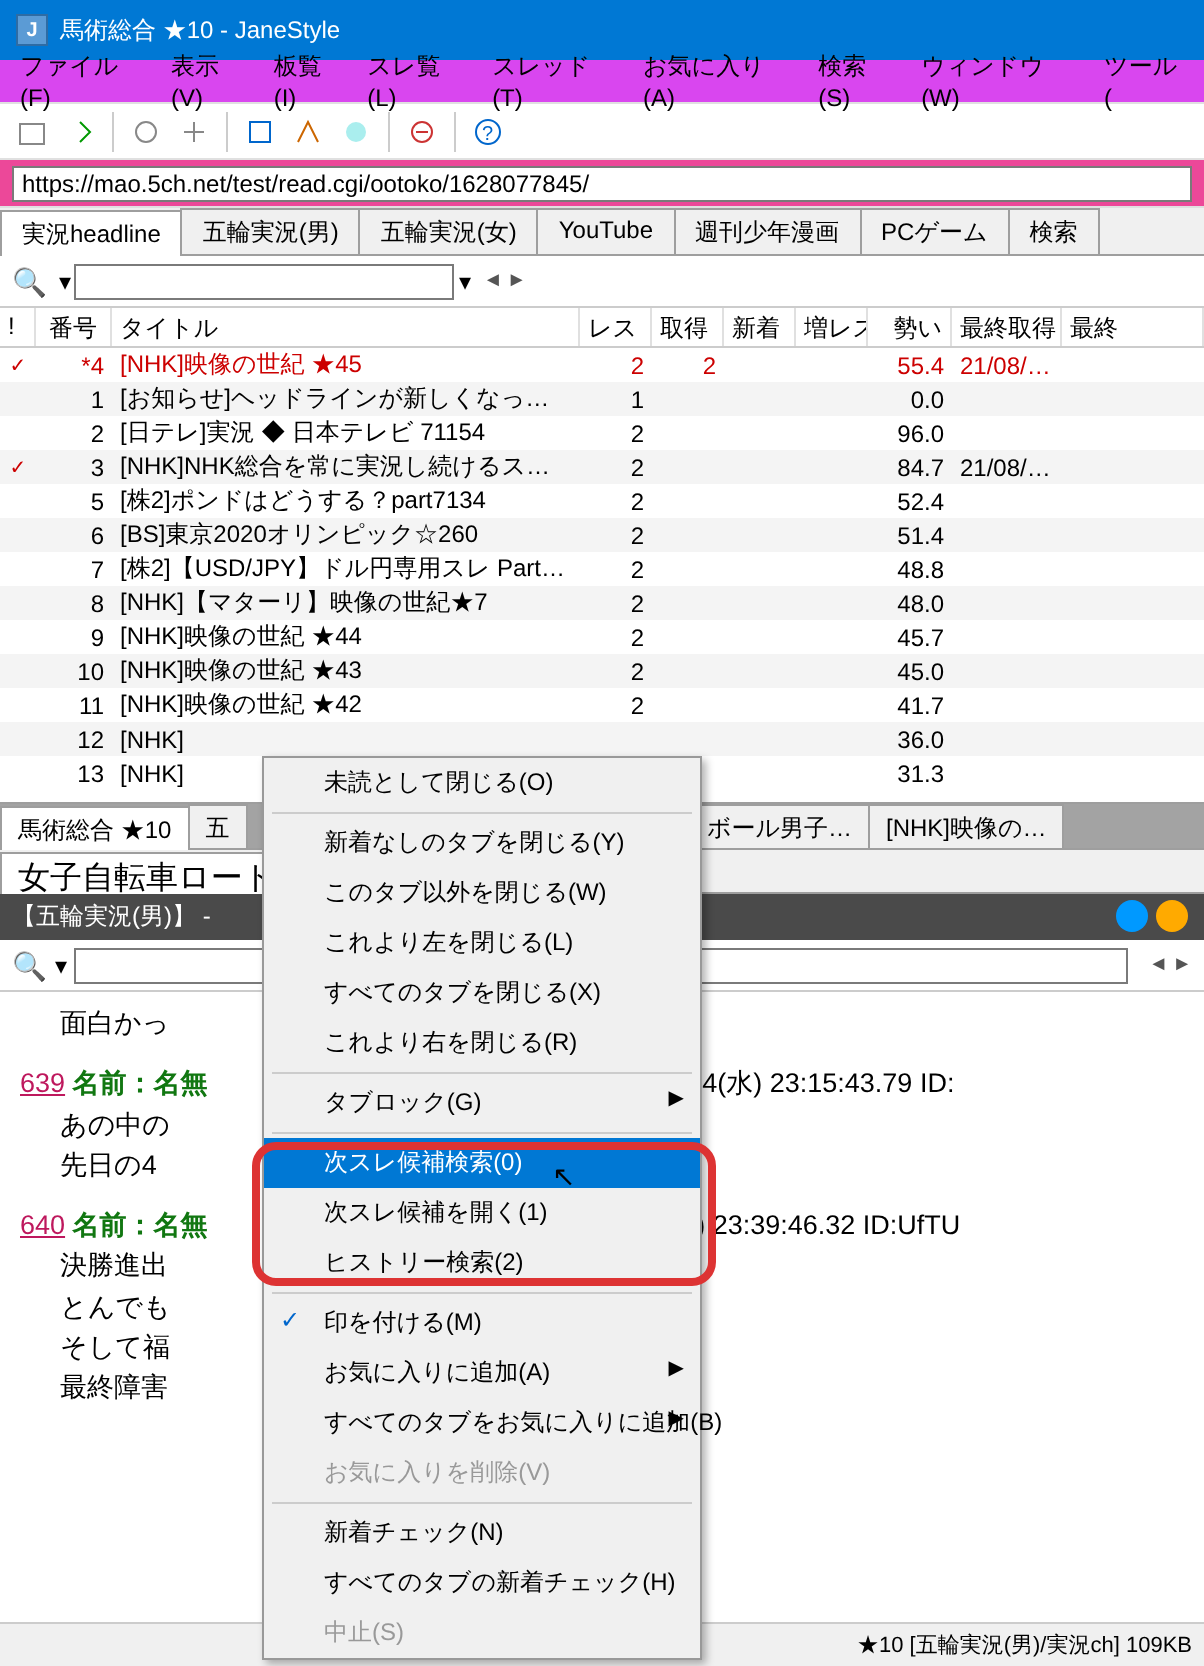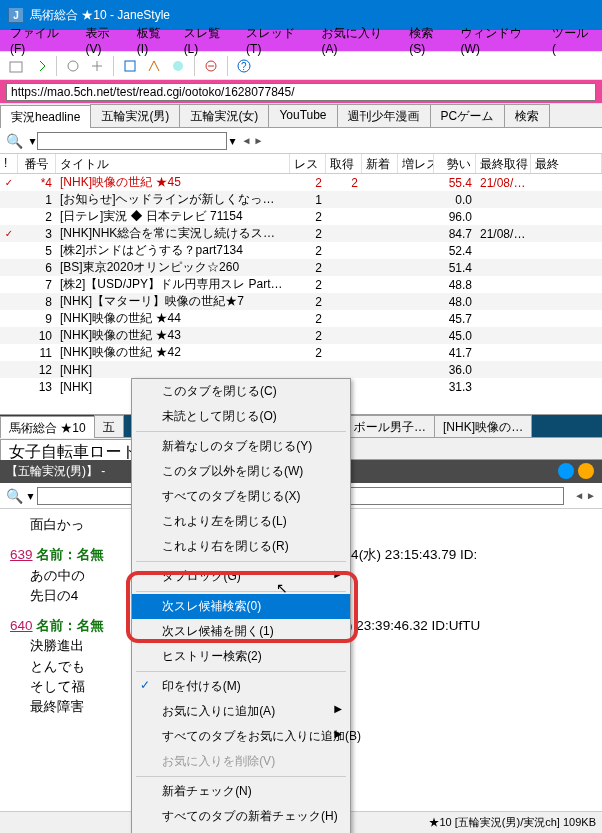--- a/index.html
+++ b/index.html
@@ -30,21 +30,21 @@
 .c-mk { width:18px; text-align:center; color:#c00; font-size:10px; }
 .c-no { width:38px; text-align:right; }
 .c-title { width:234px; }
 .c-res { width:36px; text-align:right; }
 .c-get { width:36px; text-align:right; }
 .c-new { width:36px; }
 .c-zou { width:36px; }
 .c-ikioi { width:42px; text-align:right; }
 .c-last { width:58px; }
 .red { color:#cc0000; }
-.mid-tabs { display:flex; background:#0c4a6e; border-top:1px solid #9e9e9e; border-bottom:1px solid #9e9e9e; height:24px; margin-top:19px; }
+.mid-tabs { display:flex; background:#a3a3a3; border-top:1px solid #9e9e9e; border-bottom:1px solid #9e9e9e; height:24px; margin-top:6px; }
 .mid-tabs .tab { font-size:12px; padding:3px 8px; }
 .sub-tabs { display:flex; background:#f0f0f0; border-bottom:1px solid #9e9e9e; height:22px; }
 .sub-tabs .tab { font-size:16px; padding:2px 8px; }
 .thread-title { background:#4a4a4a; color:#fff; padding:3px 6px; font-size:12px; display:flex; justify-content:space-between; }
 .thread-search { height:26px; display:flex; align-items:center; padding:0 6px; border-bottom:1px solid #ccc; }
 .posts { background:#fff; padding:6px 10px; font-size:13.5px; line-height:1.5; }
 .post-no { color:#be185d; text-decoration:underline;margin-top:16px; }
 .post-name { color:#117711; font-weight:bold; }
 .post-body { margin-left:20px; }
 .ctx-menu { position:absolute; background:#f0f0f0; border:1px solid #999; box-shadow:2px 2px 4px rgba(0,0,0,0.3); width:220px; font-size:12px; z-index:100; }
@@ -368,27 +368,26 @@
   <div class="post-body"><span>そして福</span><span style="margin-left:200px">が出た</span></div>
   <div class="post-body">最終障害</div>
 </div>
 
 <div class="status">
   <span></span>
   <span>★10  [五輪実況(男)/実況ch]  109KB</span>
 </div>
 
 <div class="ctx-menu" style="left:131px; top:378px;">
-  <div class="ctx-item">このタブを閉じる(C)</div>
   <div class="ctx-item">未読として閉じる(O)</div>
   <div class="ctx-sep"></div>
   <div class="ctx-item">新着なしのタブを閉じる(Y)</div>
   <div class="ctx-item">このタブ以外を閉じる(W)</div>
+  <div class="ctx-item">これより左を閉じる(L)</div>
   <div class="ctx-item">すべてのタブを閉じる(X)</div>
-  <div class="ctx-item">これより左を閉じる(L)</div>
   <div class="ctx-item">これより右を閉じる(R)</div>
   <div class="ctx-sep"></div>
   <div class="ctx-item"><span>タブロック(G)</span><span class="arr">▶</span></div>
   <div class="ctx-sep"></div>
   <div class="ctx-item hov">次スレ候補検索(0)</div>
   <div class="ctx-item">次スレ候補を開く(1)</div>
   <div class="ctx-item">ヒストリー検索(2)</div>
   <div class="ctx-sep"></div>
   <div class="ctx-item"><span class="chk">✓</span><span>印を付ける(M)</span></div>
   <div class="ctx-item"><span>お気に入りに追加(A)</span><span class="arr">▶</span></div>

